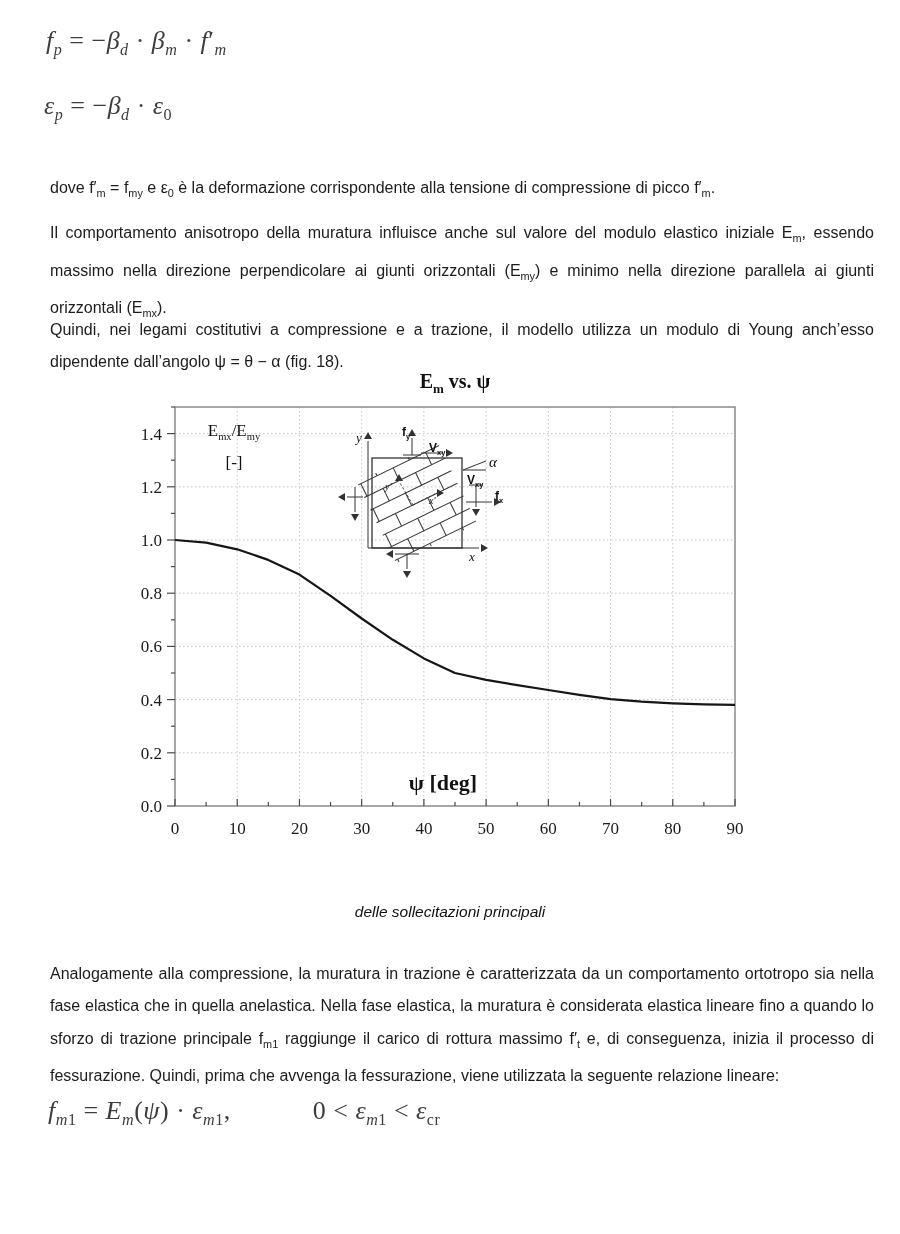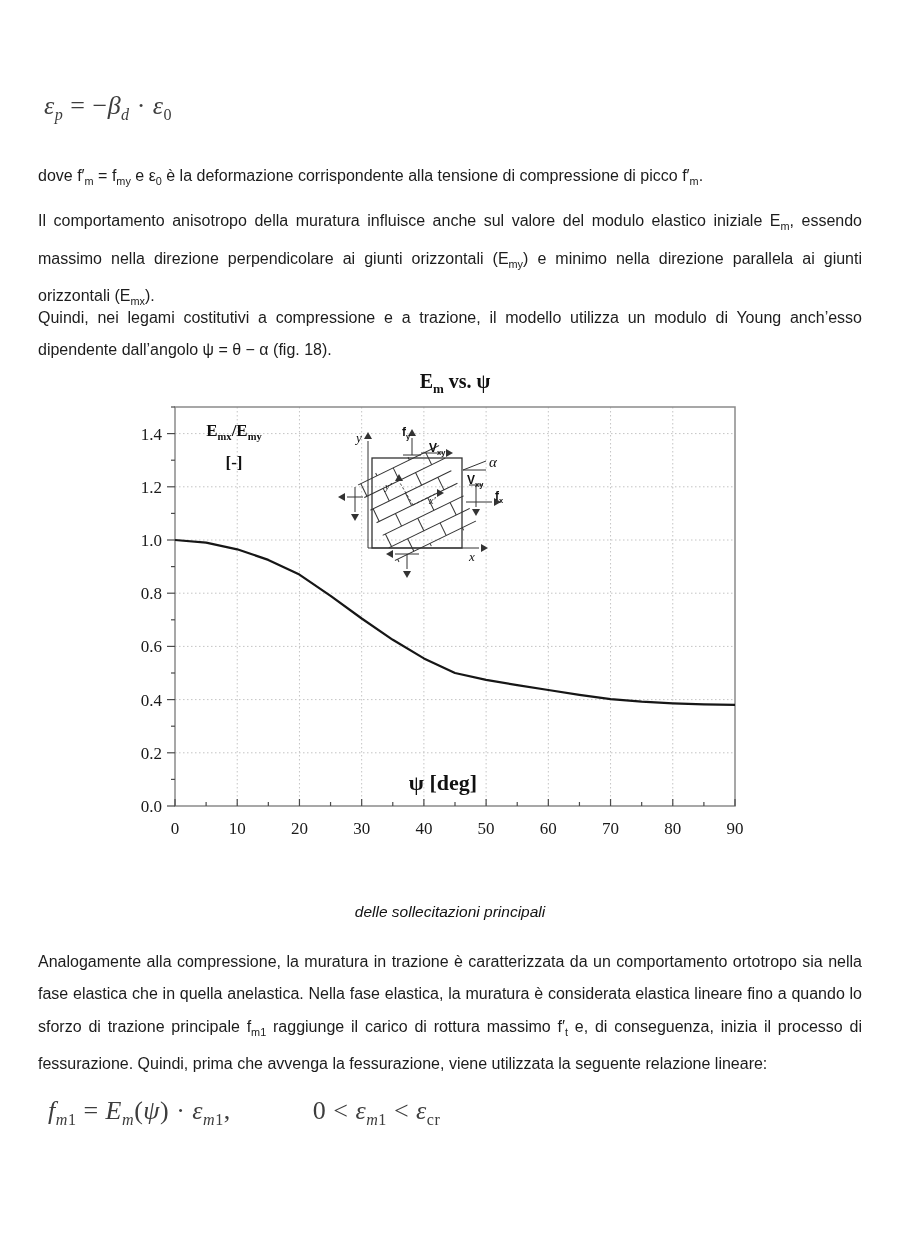--- a/index.html
+++ b/index.html
@@ -1,33 +1,33 @@
 <!DOCTYPE html>
 <html><head>
 <meta charset="utf-8">
 <style>
   html,body{margin:0;padding:0;background:#fff;}
   .page{position:relative;width:900px;height:1234px;background:#ffffff;overflow:hidden;
         font-family:"Liberation Sans",sans-serif;color:#1c1c1c;}
   .formula{position:absolute;font-family:"Liberation Serif",serif;font-size:26px;color:#3d3d3d;
            letter-spacing:.5px;white-space:nowrap;}
   .formula sub{font-size:.62em;}
-  .para{position:absolute;left:38px;width:824px;margin:0;font-size:16px;line-height:32.4px;
+  .para{position:absolute;left:38px;width:824px;margin:12px;font-size:16px;line-height:32.4px;
         text-align:justify;color:#1c1c1c;}
   .para sub{font-size:.68em;}
   .caption{position:absolute;left:38px;width:824px;text-align:center;font-style:italic;
            font-size:15.5px;line-height:28px;color:#111;}
   
   .chart-canvas{position:absolute;left:140px;top:368px;width:640px;height:478px;}
   .chart-canvas svg{position:absolute;left:0;top:0;overflow:visible;}
   .chart-title{position:absolute;left:35px;top:2px;width:560px;text-align:center;
                font-family:"Liberation Serif",serif;font-weight:bold;font-size:20px;color:#111;}
   .chart-title sub{font-size:.65em;}
   .ylab{position:absolute;left:48px;top:50px;width:92px;text-align:center;
-        font-family:"Liberation Serif",serif;font-weight:bold;font-size:17px;color:#111;line-height:26px;}
+        font-family:"Liberation Serif",serif;font-weight:normal;font-size:17px;color:#111;line-height:26px;}
   .ylab sub{font-size:.62em;}
   .xlab{position:absolute;left:243px;top:402px;width:120px;text-align:center;
         font-family:"Liberation Serif",serif;font-weight:bold;font-size:22px;color:#111;}
   .grid{stroke:#c4c4c4;stroke-width:1;stroke-dasharray:1.5 2.5;fill:none;}
   .frame{fill:none;stroke:#8a8a8a;stroke-width:1.5;}
   .tick{stroke:#4a4a4a;stroke-width:1.2;}
   .ticklab{font-family:"Liberation Serif",serif;font-size:17px;fill:#1a1a1a;}
   .curve{fill:none;stroke:#161616;stroke-width:2.2;stroke-linejoin:round;}
   .legend{position:absolute;left:398px;top:57px;width:160px;height:138px;background:#fff;
           border:1.5px solid #555;box-sizing:border-box;padding:5px 0 0 10px;}
@@ -45,20 +45,21 @@
   .ilab.serif{font-size:13px;font-style:italic;font-family:"Liberation Serif",serif;}
   .ilab.tiny{font-size:10px;font-style:italic;font-family:"Liberation Serif",serif;}
   .ilab sub{font-size:.62em;}
   .f3-cond{margin-left:82px;}
 </style>
 </head>
 <body>
 
 <div class="page">
 
+  <div class="formula" style="left:46px;top:26px;"><i>f</i><sub><i>p</i></sub> = −<i>β</i><sub><i>d</i></sub> · <i>β</i><sub><i>m</i></sub> · <i>f</i>′<sub><i>m</i></sub></div>
 
   <div class="formula" style="left:44px;top:91px;"><i>ε</i><sub><i>p</i></sub> = −<i>β</i><sub><i>d</i></sub> · <i>ε</i><sub>0</sub></div>
 
   <p class="para" style="top:160px;">dove f′<sub>m</sub> = f<sub>my</sub> e ε<sub>0</sub> è la deformazione corrispondente alla tensione di compressione di picco f′<sub>m</sub>.</p>
 
   <p class="para" style="top:205px;">Il comportamento anisotropo della muratura influisce anche sul valore del modulo elastico iniziale E<sub>m</sub>, essendo massimo nella direzione perpendicolare ai giunti orizzontali (E<sub>my</sub>) e minimo nella direzione parallela ai giunti orizzontali (E<sub>mx</sub>).</p>
 
   <p class="para" style="top:302px;">Quindi, nei legami costitutivi a compressione e a trazione, il modello utilizza un modulo di Young anch’esso dipendente dall’angolo ψ = θ − α (fig. 18).</p>
 
   <figure class="chart-canvas" style="margin:0;">

